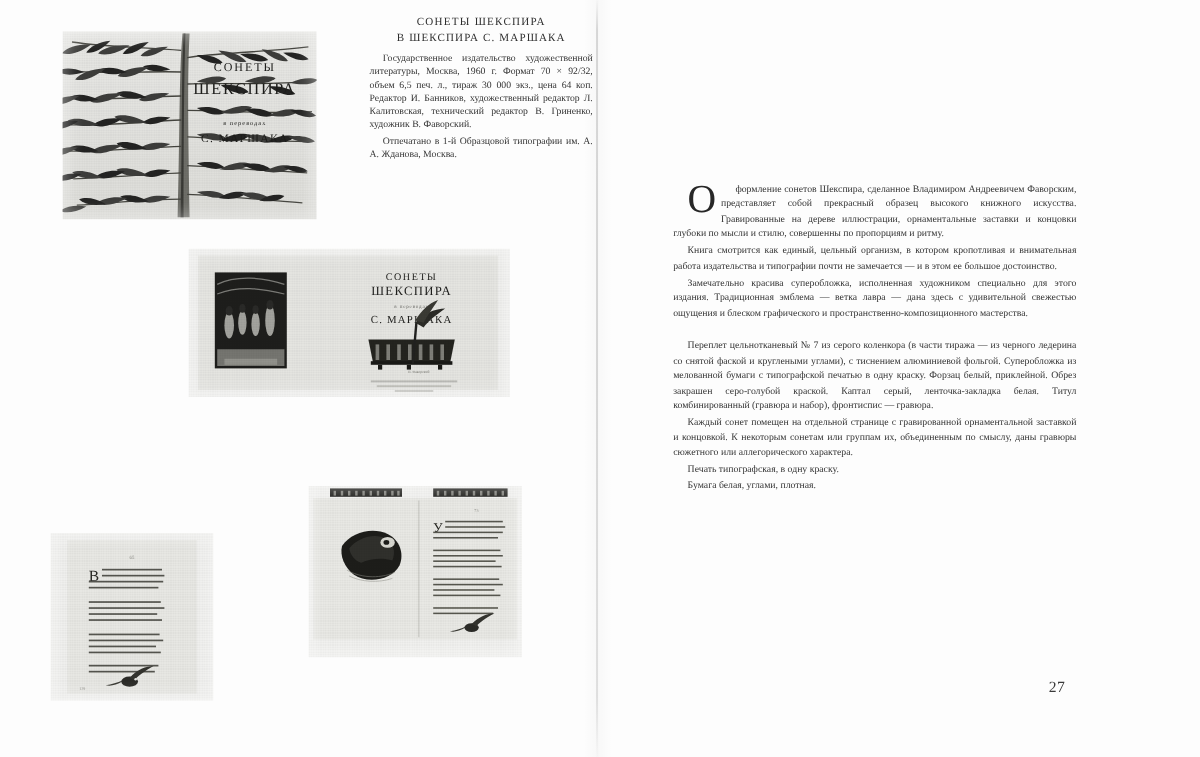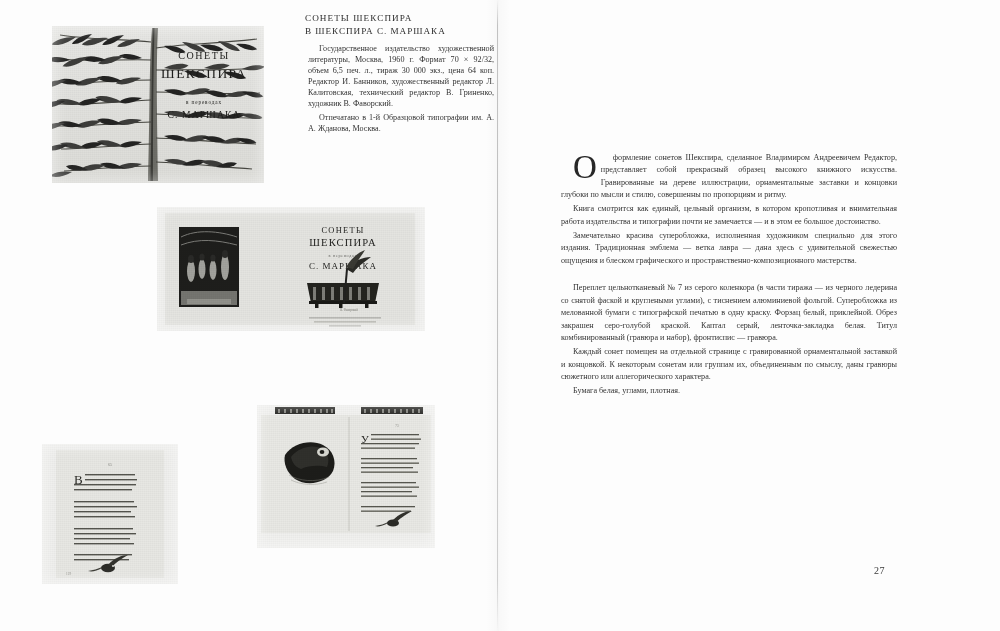--- a/index.html
+++ b/index.html
@@ -26,21 +26,21 @@
   .gutter-shade{
     position:absolute;left:486px;top:0;width:24px;height:631px;
     background:linear-gradient(to right,
       rgba(0,0,0,0) 0%, rgba(0,0,0,.018) 45%,
       rgba(0,0,0,.03) 50%, rgba(0,0,0,.018) 55%, rgba(0,0,0,0) 100%);
   }
 
   
   .head-block{
     position:absolute;left:305px;top:12px;width:192px;
-    line-height:1.42;
+    text-align:center;line-height:1.42;
   }
   .head-line{
     font-size:9.2px;letter-spacing:1.05px;color:#2e2e2e;
     white-space:nowrap;
   }
   .head-line.l2{letter-spacing:.95px;}
 
   
   .imprint{
     position:absolute;left:308px;top:44px;width:186px;
@@ -64,21 +64,21 @@
     float:left;
     font-size:33px;line-height:.86;
     margin:1px 4px 0 0;
     font-family:"Liberation Serif","DejaVu Serif",serif;
     color:#272727;
   }
 
   
   .folio{
     position:absolute;left:874px;top:565px;
-    font-size:10px;color:#3a3a3a;letter-spacing:.4px;
+    font-size:13px;color:#3a3a3a;letter-spacing:.4px;
   }
 
   
   .plate{position:absolute;overflow:hidden;}
   .plate svg{display:block;width:100%;height:100%;}
 
   
   .plate-jacket{left:52px;top:26px;width:212px;height:157px;}
   
   .plate-title{left:157px;top:207px;width:268px;height:124px;}
@@ -432,28 +432,29 @@
   </div>
 
   <div class="imprint">
     <p>Государственное издательство художественной литературы, Москва, 1960 г. Формат 70 × 92/32, объем 6,5 печ. л., тираж 30 000 экз., цена 64 коп. Редактор И. Банников, художественный редактор Л. Калитовская, технический редактор В. Гриненко, художник В. Фаворский.</p>
     <p>Отпечатано в 1-й Образцовой типографии им. А. А. Жданова, Москва.</p>
   </div>
 
   <div class="body-col">
 
     <p class="dropcap-para">
-      <span class="dropcap">О</span><span>формление сонетов Шекспира, сделанное Владимиром Андреевичем Редактор, представляет собой прекрасный образец высокого книжного искусства. Гравированные на дереве иллюстрации, орнаментальные заставки и концовки глубоки по мысли и стилю, совершенны по пропорциям и ритму.</span>
+      <span class="dropcap">О</span><span>формление сонетов Шекспира, сделанное Владимиром Андреевичем Фаворским, представляет собой прекрасный образец высокого книжного искусства. Гравированные на дереве иллюстрации, орнаментальные заставки и концовки глубоки по мысли и стилю, совершенны по пропорциям и ритму.</span>
     </p>
 
     <p>Книга смотрится как единый, цельный организм, в котором кропотливая и внимательная работа издательства и типографии почти не замечается — и в этом ее большое достоинство.</p>
     <p>Замечательно красива суперобложка, исполненная художником специально для этого издания. Традиционная эмблема — ветка лавра — дана здесь с удивительной свежестью ощущения и блеском графического и пространственно-композиционного мастерства.</p>
 
     <p class="block-gap">Переплет цельнотканевый № 7 из серого коленкора (в части тиража — из черного ледерина со снятой фаской и круглеными углами), с тиснением алюминиевой фольгой. Суперобложка из мелованной бумаги с типографской печатью в одну краску. Форзац белый, приклейной. Обрез закрашен серо-голубой краской. Каптал серый, ленточка-закладка белая. Титул комбинированный (гравюра и набор), фронтиспис — гравюра.</p>
     <p>Каждый сонет помещен на отдельной странице с гравированной орнаментальной заставкой и концовкой. К некоторым сонетам или группам их, объединенным по смыслу, даны гравюры сюжетного или аллегорического характера.</p>
+    <p>Печать типографская, в одну краску.</p>
     <p>Бумага белая, углами, плотная.</p>
   </div>
 
   <div class="gutter-shade"></div>
   <div class="gutter"></div>
 
   <div class="folio">27</div>
 </div>
 
 </body></html>

